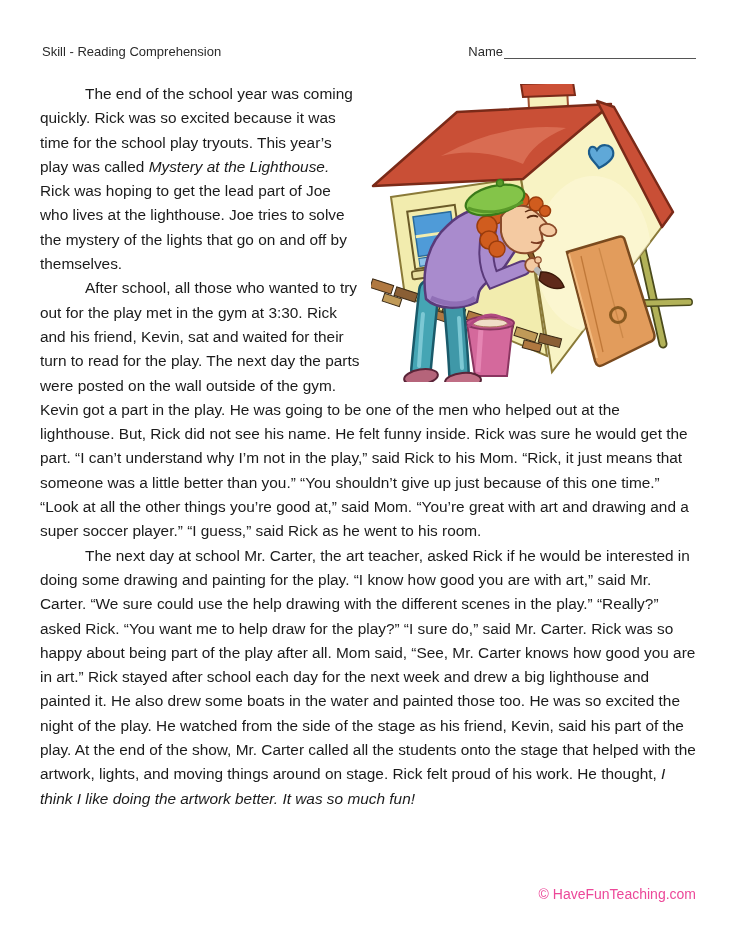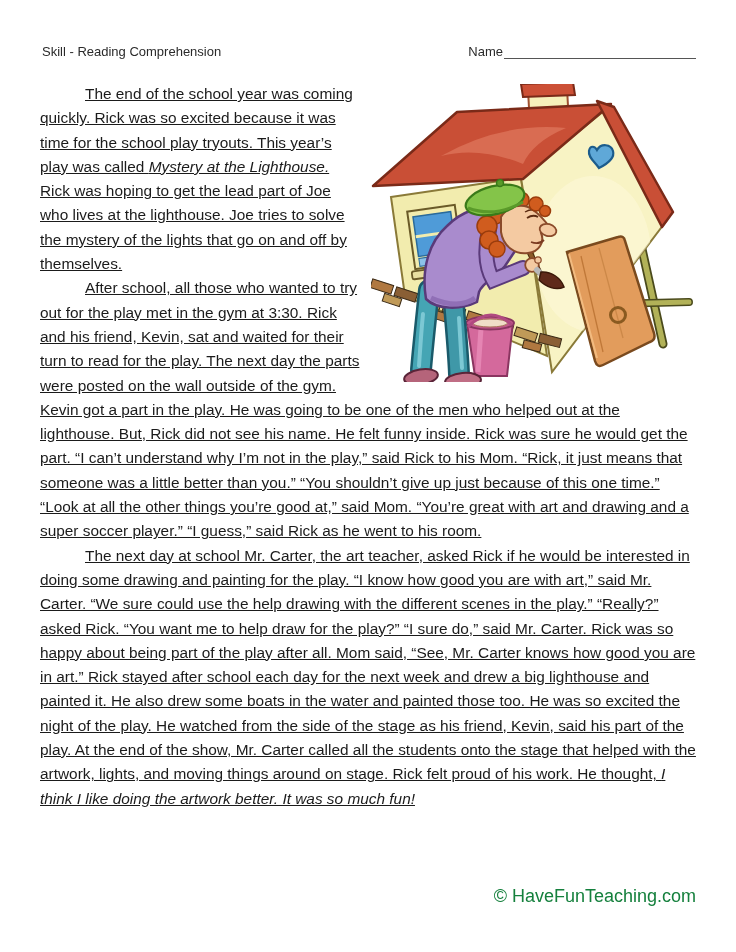--- a/index.html
+++ b/index.html
@@ -25,25 +25,25 @@
   }
   .byline{font-size:16.5px;margin-top:4px;color:#1c1c1c;}
   .story{
     margin:23px 38px 0 40px;
     font-size:15.4px;line-height:24.3px;color:#1b1b1b;text-align:left;
   }
   .illustration{
     float:right;width:345px;height:298px;
     margin:2px -18px 6px 10px;
   }
-  .story-para{margin:0;text-indent:45px;text-decoration:underline;}
+  .story-para{margin:0;text-indent:45px;}
   .story-para em{font-style:italic;}
   .footer{
     position:absolute;top:886px;right:40px;
-    font-size:18px;color:#15803d;
+    font-size:14px;color:#ec4899;
   }
 </style>
 </head>
 <body>
 
 <div class="page">
 
   <div class="header">
     <span>Skill - Reading Comprehension</span>
     <span class="name-field">

